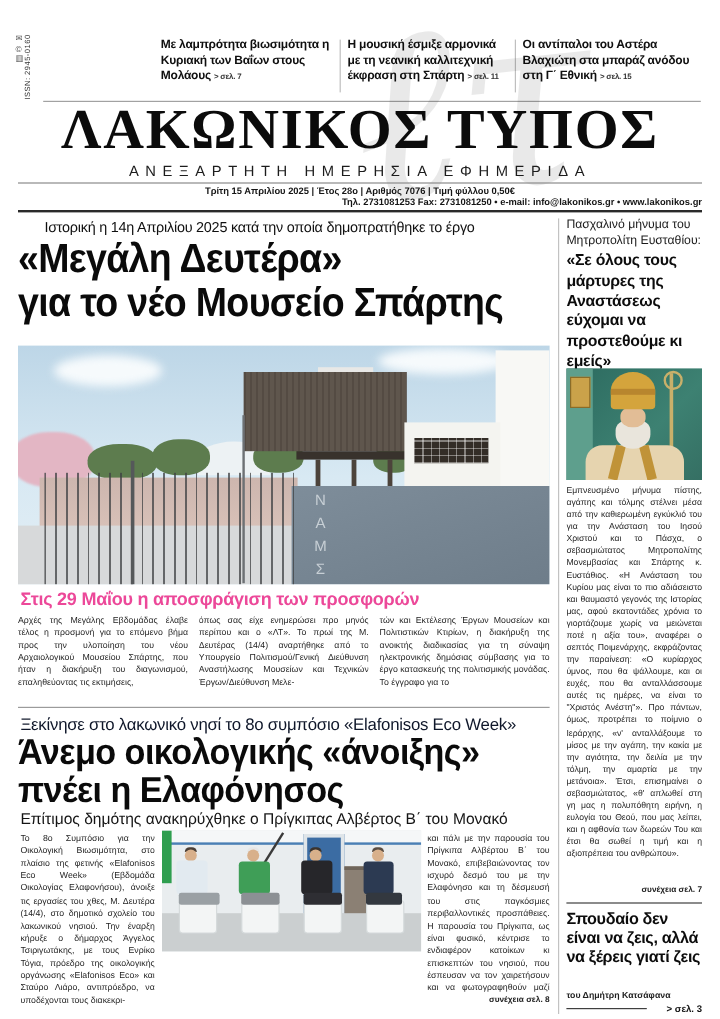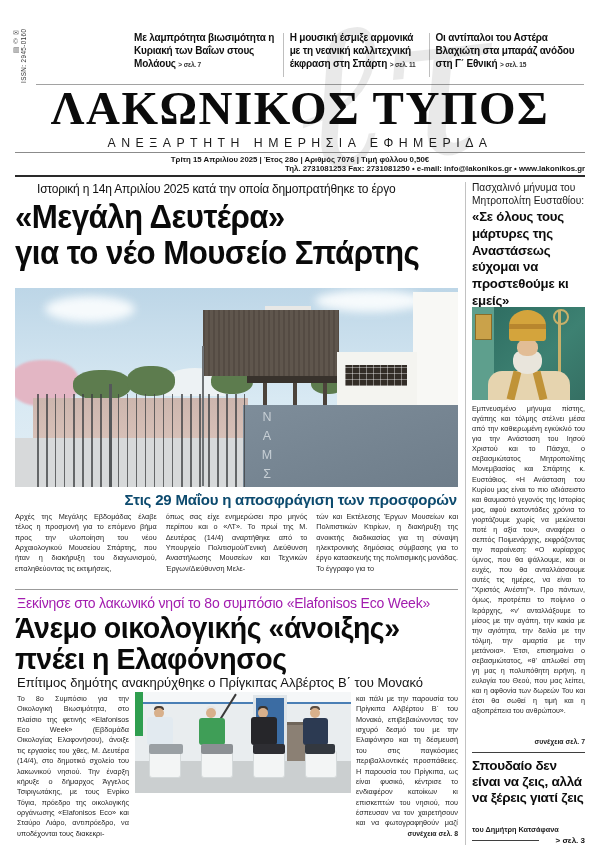--- a/index.html
+++ b/index.html
@@ -65,28 +65,28 @@
   #m-pave{position:absolute;left:18px;top:110px;width:215px;height:44px;background:linear-gradient(180deg,#cdb6ae,#d8c1b8);}
   #m-ground{position:absolute;left:0;top:150px;width:230px;height:49px;background:#d7d9da;}
   #m-wall{position:absolute;left:228px;top:117px;width:215px;height:82px;
           background:linear-gradient(160deg,#7e8d9a 0%,#6e7d8a 100%);}
   #m-sign{position:absolute;left:245px;top:122px;height:74px;writing-mode:vertical-rl;text-orientation:upright;
           font-size:12.5px;letter-spacing:5px;color:#c7cfd5;font-weight:400;}
   #m-fence{position:absolute;left:22px;top:106px;width:208px;height:93px;
            background:repeating-linear-gradient(90deg,rgba(62,64,66,.75) 0 1.5px,transparent 1.5px 9px);}
   .m-post{position:absolute;width:3px;background:#55585a;}
   #m-pole{position:absolute;left:187px;top:58px;width:2px;height:140px;background:#6d7174;}
-  #lead-caption{left:17px;top:491px;width:440px;font-size:15px;font-weight:600;letter-spacing:-.2px;color:#0c4a6e;text-align:right;}
+  #lead-caption{left:17px;top:491px;width:440px;font-size:15px;font-weight:600;letter-spacing:-.2px;color:#ec4899;}
   #lead-cols{left:15px;top:512px;width:443px;display:flex;gap:9px;}
   #lead-cols .col{flex:1;height:74px;overflow:hidden;}
 
   #hr-mid{left:15px;top:589px;width:443px;height:1px;background:#9b9b9b;}
 
   
-  #eco-kicker{left:17px;top:595px;width:440px;font-size:14px;font-weight:500;letter-spacing:-.2px;color:#a21caf;}
+  #eco-kicker{left:17px;top:595px;width:440px;font-size:14px;font-weight:500;letter-spacing:-.2px;color:#0f172a;}
   .eco-h{left:15px;width:460px;font-size:30px;font-weight:700;letter-spacing:-.5px;color:#0a0a0a;
          transform:scaleX(.95);transform-origin:left;white-space:nowrap;}
   #eco-h1{top:611px;} #eco-h2{top:642px;}
   #eco-sub{left:17px;top:675px;width:440px;font-size:13px;font-weight:500;color:#141414;}
   #eco-col1{left:17px;top:694px;width:112px;height:152px;overflow:hidden;}
   #symposium-photo{left:135px;top:692px;width:216px;height:101px;overflow:hidden;background:#e9edef;}
   #s-top{position:absolute;left:0;top:0;width:216px;height:10px;background:#f5f7f8;}
   #s-blue1{position:absolute;left:0;top:10px;width:216px;height:2px;background:#4a7fb5;}
   #s-banner{position:absolute;left:0;top:0;width:8px;height:44px;background:#2f9e4f;}
   #s-door{position:absolute;left:118px;top:3px;width:34px;height:66px;background:#3b6ca3;border:3px solid #dfe5e9;box-sizing:border-box;}

